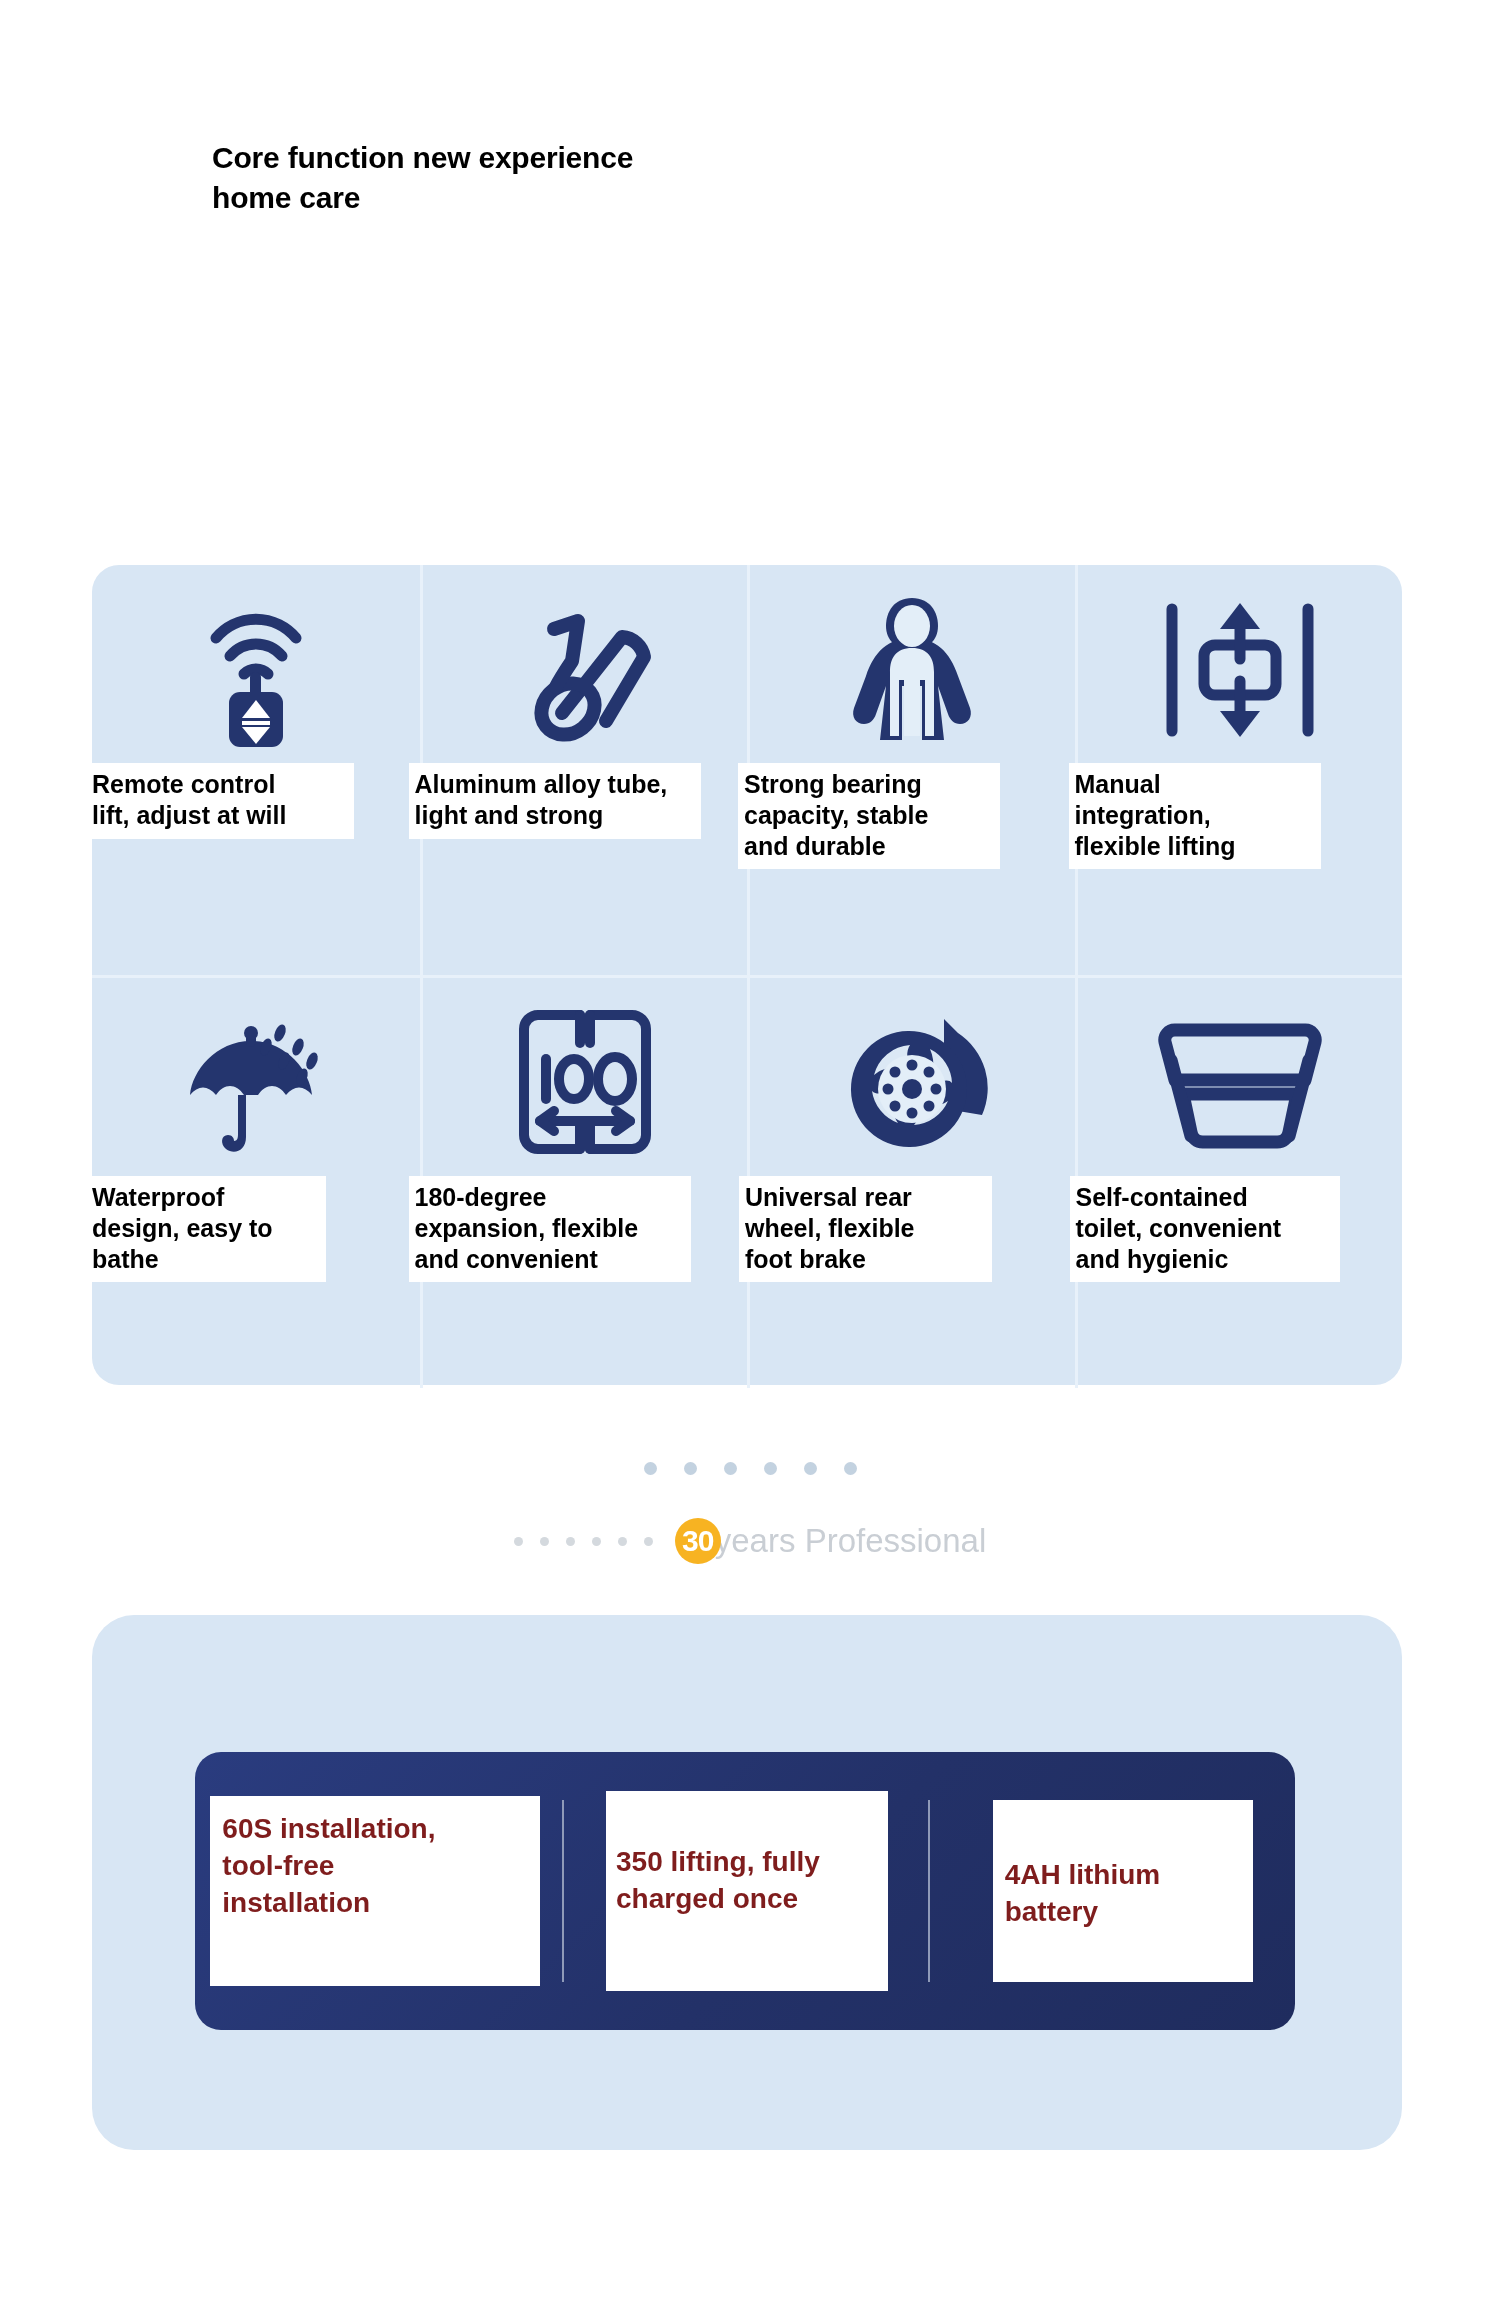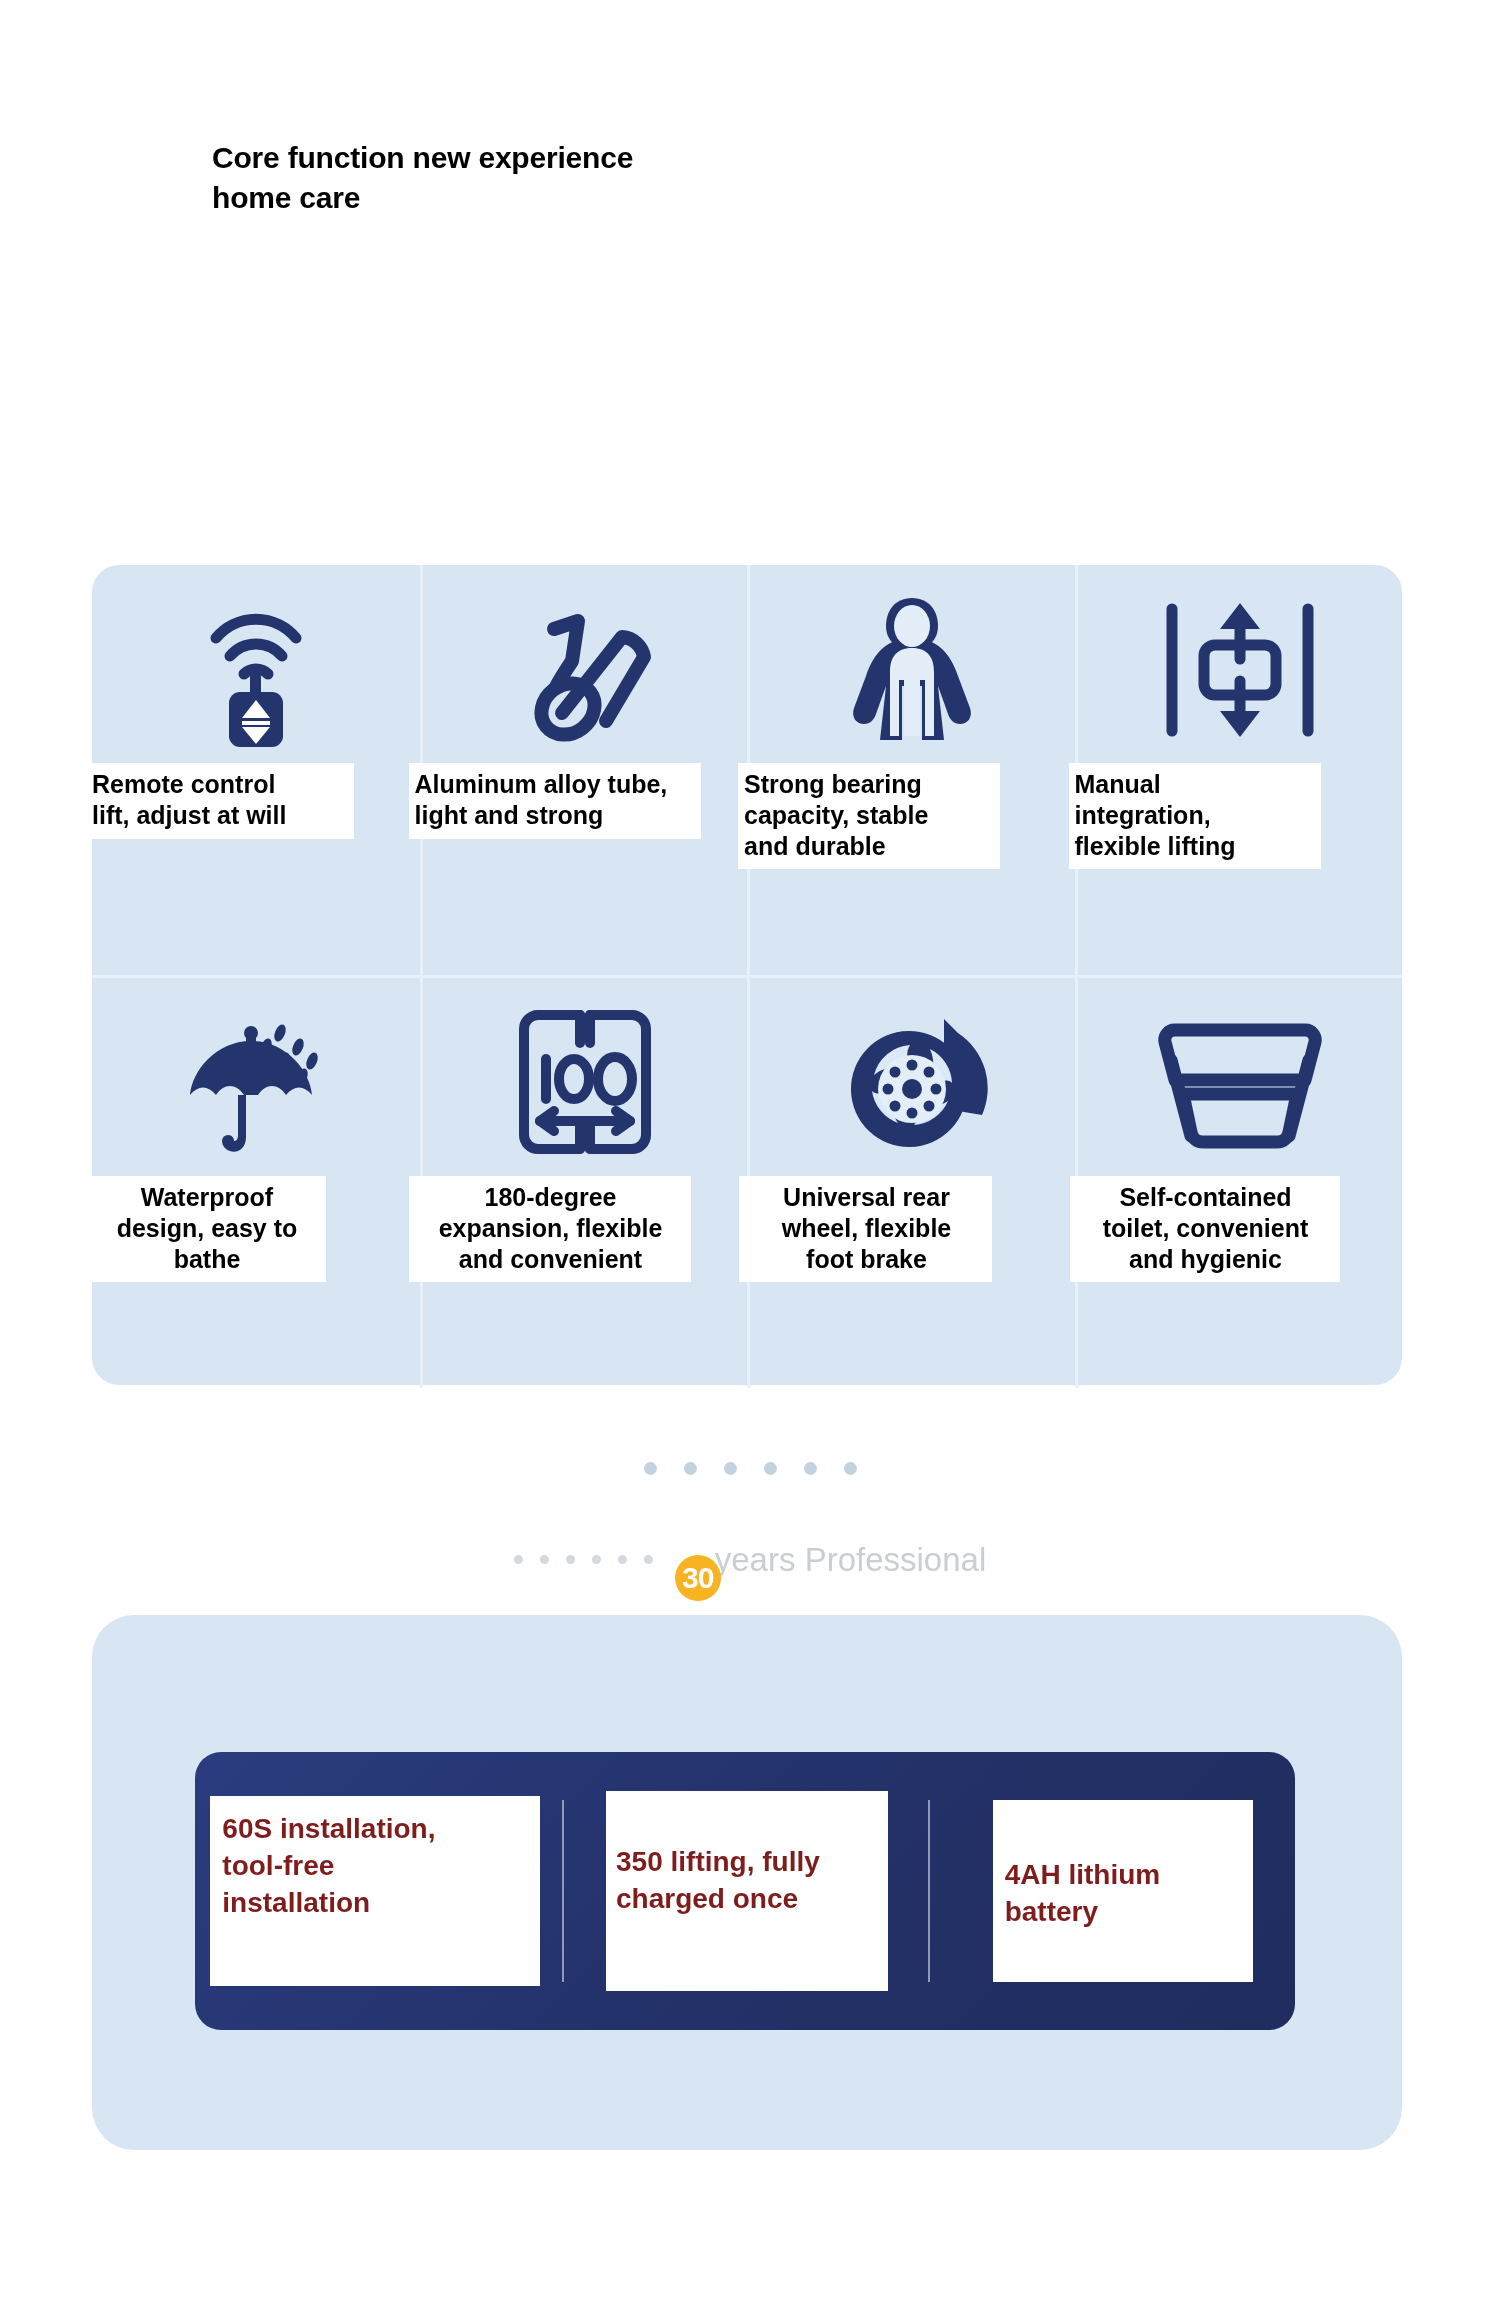--- a/index.html
+++ b/index.html
@@ -41,21 +41,21 @@
     box-sizing: border-box;
   }
   .features-row {
     position: absolute;
     left: 0;
     width: 100%;
     height: 410px;
     display: flex;
   }
   .features-row.row1 { top: 0; }
-  .features-row.row2 { top: 410px; border-top: 3px solid #e8f1fa; text-align: center; }
+  .features-row.row2 { top: 410px; border-top: 3px solid #e8f1fa; }
 
   .feature-cell {
     position: relative;
     flex: 1 1 25%;
     box-sizing: border-box;
     border-left: 3px solid #e8f1fa;
   }
   .feature-cell:first-child { border-left: none; }
 
   .feature-icon {
@@ -137,21 +137,20 @@
     border-radius: 50%;
     background: #f7b322;
     color: #ffffff;
     font-size: 30px;
     font-weight: bold;
     display: flex;
     align-items: center;
     justify-content: center;
     letter-spacing: -1px;
     z-index: 2;
-    margin-top: 37px;
   }
   .wm-text {
     color: #c9ced4;
     font-size: 33px;
     font-weight: normal;
     margin-left: -6px;
     letter-spacing: 0px;
   }
 
   

